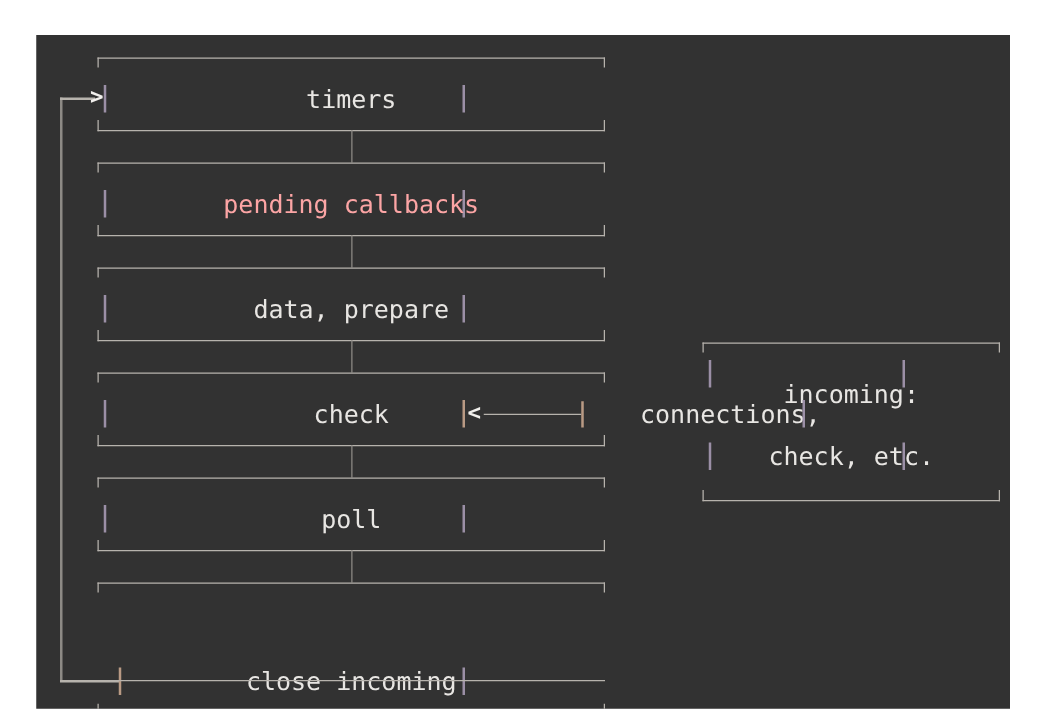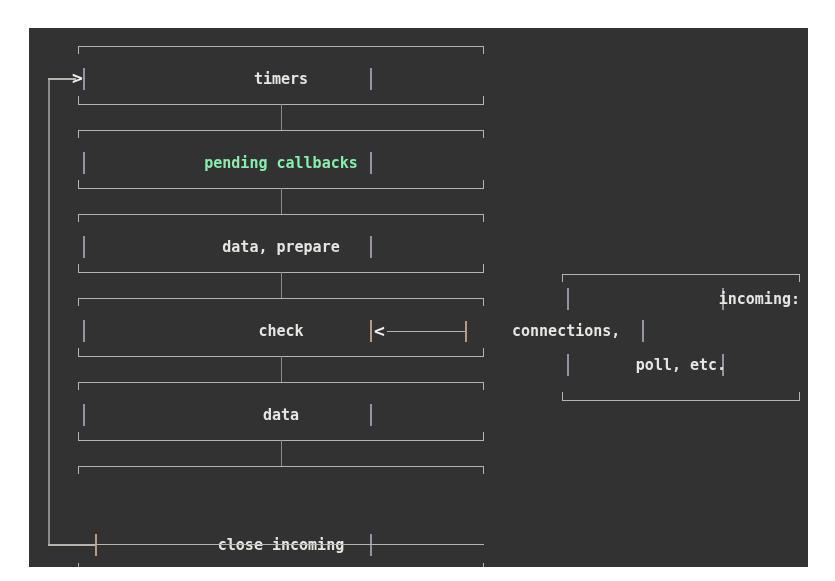--- a/index.html
+++ b/index.html
@@ -49,24 +49,24 @@
     background: #b7b3ad;
   }
   .vline.pipe  { background: #9b8fa6; width: 2px; }
   .vline.pipe2 { background: #b99a84; width: 2px; }
   .vline.dim   { background: #8d8a85; }
 
   .label {
     position: absolute;
     color: #e8e6e3;
     font-family: "DejaVu Sans Mono", "Liberation Mono", monospace;
-    font-size: 15px;
+    font-size: 20px;
     line-height: 22px;
     white-space: pre;
-    font-weight: 700;
+    font-weight: 400;
   }
   .arrowhead {
     position: absolute;
     color: #f2f0ed;
     font-family: "DejaVu Sans Mono", "Liberation Mono", monospace;
     font-size: 18px;
     line-height: 18px;
     white-space: pre;
     font-weight: 700;
   }
@@ -102,21 +102,21 @@
         <div class="vline dim" style="left:252px; top:76px; height:26px;"></div>
       </div>
 
       <div>
         <div class="hline" style="left: 49px; top: 102px; width: 406px; background: rgb(183, 179, 173);"></div>
         <div class="vline" style="left:49px; top:102px; height:8px;"></div>
         <div class="vline" style="left:454px; top:102px; height:8px;"></div>
 
         <div class="vline pipe" style="left: 54px; top: 124px; height: 22px; background: rgb(155, 143, 166);"></div>
         <div class="vline pipe" style="left: 341px; top: 124px; height: 22px; background: rgb(155, 143, 166);"></div>
-        <div class="label" style="left: 49px; top: 124px; width: 406px; text-align: center; color: #86efac;">pending callbacks</div>
+        <div class="label" style="left: 49px; top: 124px; width: 406px; text-align: center; color: #fca5a5;">pending callbacks</div>
 
         <div class="hline" style="left: 49px; top: 160px; width: 406px; background: rgb(183, 179, 173);"></div>
         <div class="vline" style="left:49px; top:152px; height:9px;"></div>
         <div class="vline" style="left:454px; top:152px; height:9px;"></div>
         <div class="vline dim" style="left:252px; top:160px; height:26px;"></div>
       </div>
 
       <div>
         <div class="hline" style="left: 49px; top: 186px; width: 406px; background: rgb(183, 179, 173);"></div>
         <div class="vline" style="left:49px; top:186px; height:8px;"></div>
@@ -152,41 +152,41 @@
         <div class="vline dim" style="left:252px; top:328px; height:26px;"></div>
       </div>
 
       <div>
         <div class="hline" style="left: 533px; top: 246px; width: 238px; background: rgb(183, 179, 173);"></div>
         <div class="vline" style="left:533px; top:246px; height:8px;"></div>
         <div class="vline" style="left:770px; top:246px; height:8px;"></div>
 
         <div class="vline pipe" style="left: 538px; top: 260px; height: 22px; background: rgb(155, 143, 166);"></div>
         <div class="vline pipe" style="left: 693px; top: 260px; height: 22px; background: rgb(155, 143, 166);"></div>
-        <div class="label" style="left: 533px; top: 260px; width: 238px; text-align: right; color: rgb(232, 230, 227);">incoming:</div>
+        <div class="label" style="left: 533px; top: 276px; width: 238px; text-align: center; color: rgb(232, 230, 227);">incoming:</div>
 
         <div class="vline pipe" style="left: 613px; top: 292px; height: 22px; background: rgb(155, 143, 166);"></div>
 
         <div class="vline pipe" style="left: 538px; top: 326px; height: 22px; background: rgb(155, 143, 166);"></div>
         <div class="vline pipe" style="left: 693px; top: 326px; height: 22px; background: rgb(155, 143, 166);"></div>
-        <div class="label" style="left: 533px; top: 326px; width: 238px; text-align: center; color: rgb(232, 230, 227);">poll, etc.</div>
+        <div class="label" style="left: 533px; top: 326px; width: 238px; text-align: center; color: rgb(232, 230, 227);">check, etc.</div>
 
         <div class="hline" style="left: 533px; top: 372px; width: 238px; background: rgb(183, 179, 173);"></div>
         <div class="vline" style="left:533px; top:364px; height:9px;"></div>
         <div class="vline" style="left:770px; top:364px; height:9px;"></div>
       </div>
 
       <div>
         <div class="hline" style="left: 49px; top: 354px; width: 406px; background: rgb(183, 179, 173);"></div>
         <div class="vline" style="left:49px; top:354px; height:8px;"></div>
         <div class="vline" style="left:454px; top:354px; height:8px;"></div>
 
         <div class="vline pipe" style="left: 54px; top: 376px; height: 22px; background: rgb(155, 143, 166);"></div>
         <div class="vline pipe" style="left: 341px; top: 376px; height: 22px; background: rgb(155, 143, 166);"></div>
-        <div class="label" style="left: 49px; top: 376px; width: 406px; text-align: center; color: rgb(232, 230, 227);">data</div>
+        <div class="label" style="left: 49px; top: 376px; width: 406px; text-align: center; color: rgb(232, 230, 227);">poll</div>
 
         <div class="hline" style="left: 49px; top: 412px; width: 406px; background: rgb(183, 179, 173);"></div>
         <div class="vline" style="left:49px; top:404px; height:9px;"></div>
         <div class="vline" style="left:454px; top:404px; height:9px;"></div>
         <div class="vline dim" style="left:252px; top:412px; height:26px;"></div>
       </div>
 
       <div>
         <div class="hline" style="left: 49px; top: 438px; width: 406px; background: rgb(183, 179, 173);"></div>
         <div class="vline" style="left:49px; top:438px; height:8px;"></div>

